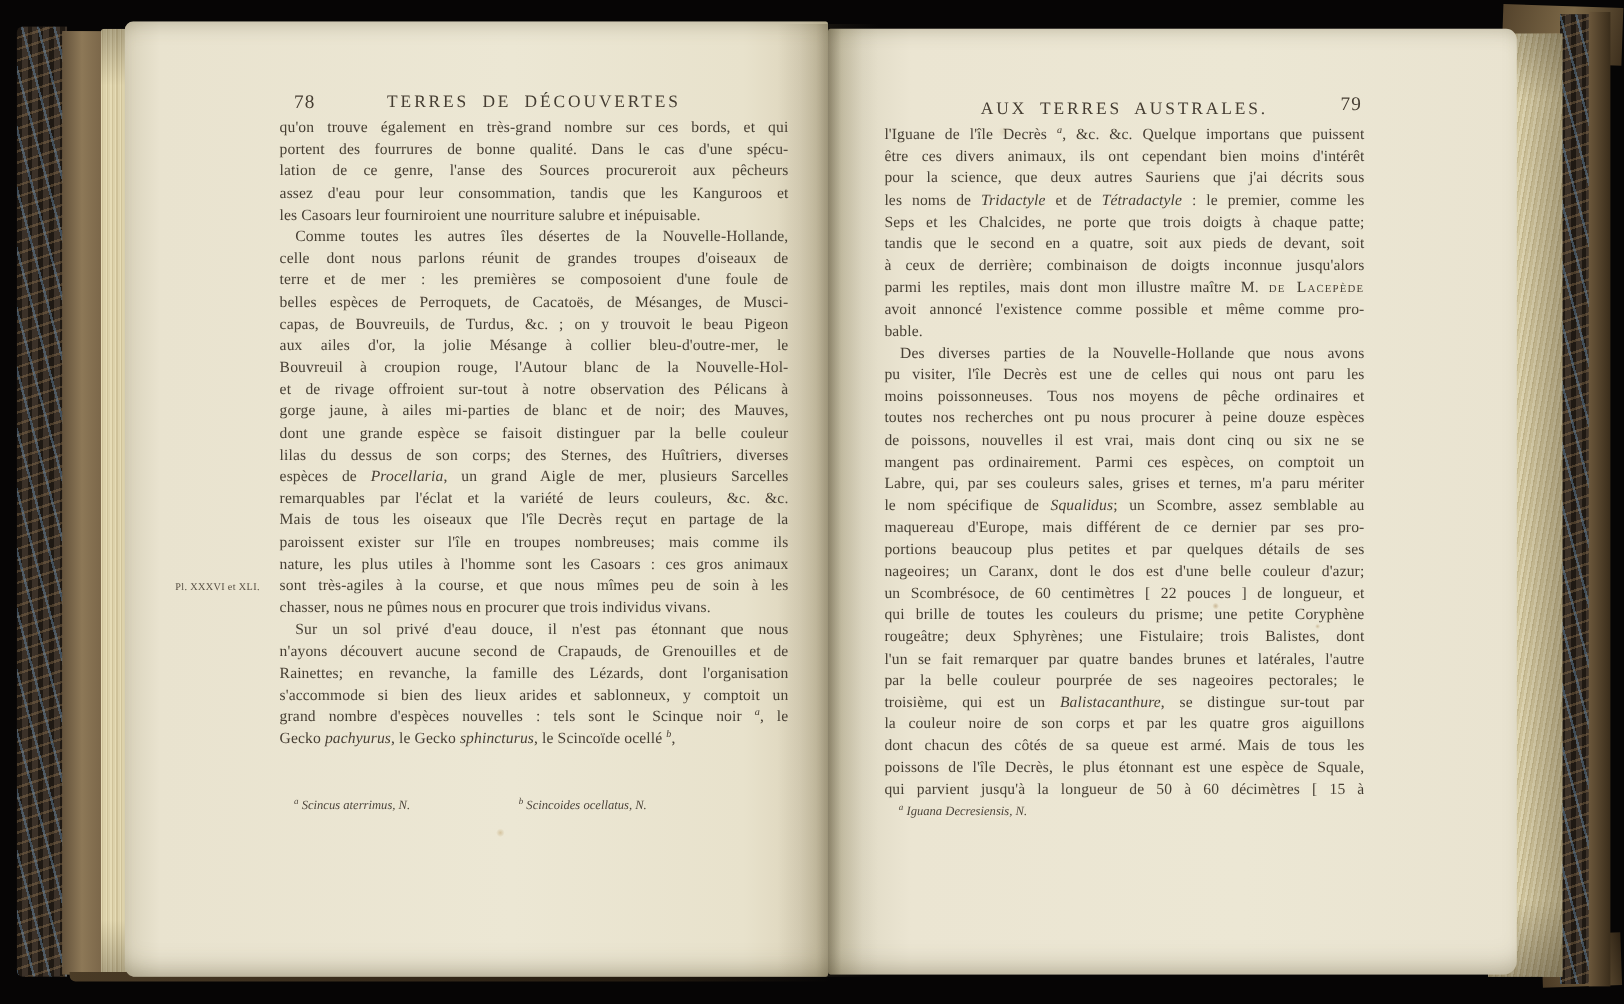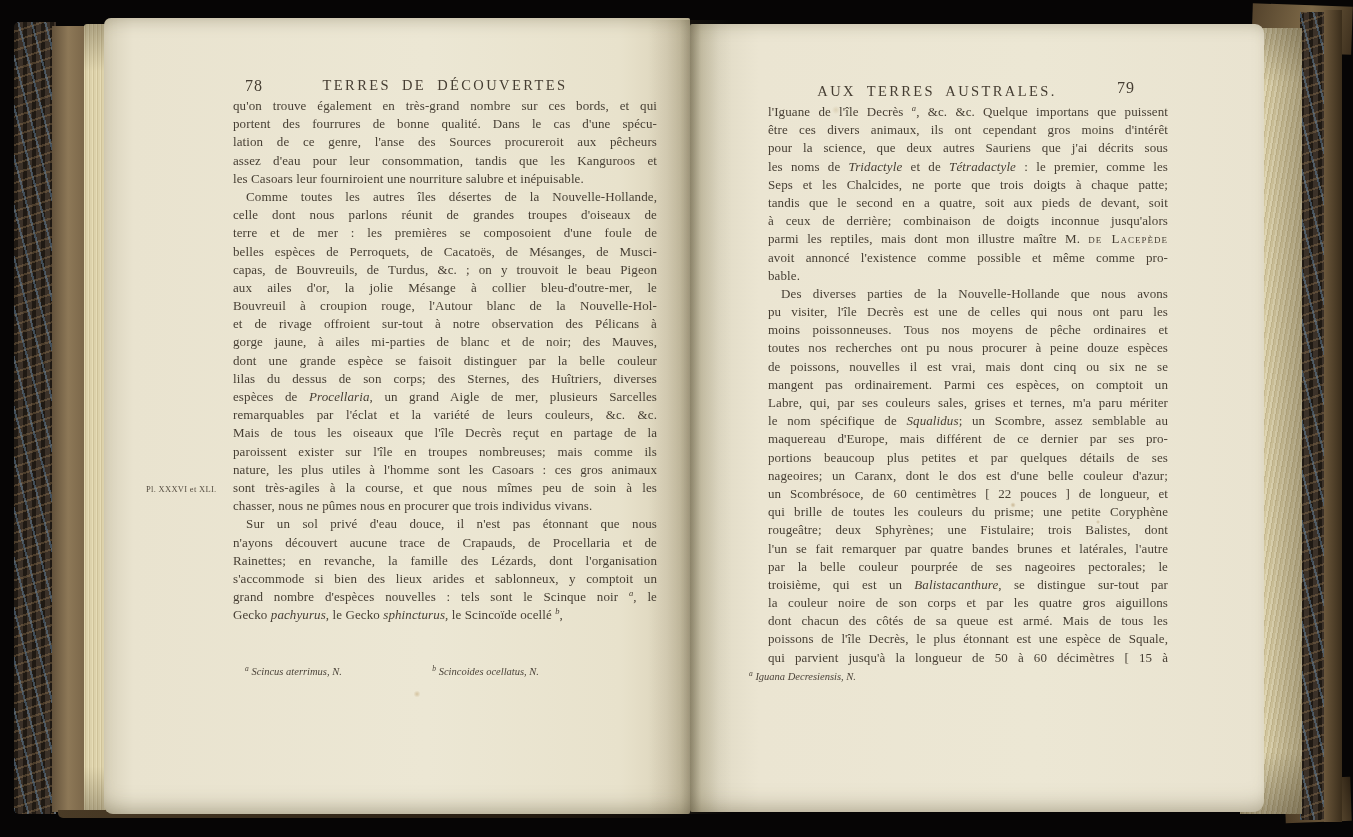--- a/index.html
+++ b/index.html
@@ -63,21 +63,21 @@
   .header{position:absolute;z-index:6;color:#453d32;}
   .lheader{left:233px;top:76px;width:424px;text-align:center;}
   .rheader{left:737px;top:82px;width:400px;text-align:center;}
   .rtitle{font-size:14.5px;letter-spacing:2.4px;word-spacing:5px;}
   .pnum{font-size:16px;letter-spacing:1px;}
   .lheader .pnum{position:absolute;left:12px;top:1px;}
   .rheader .pnum{position:absolute;right:2px;top:-3px;}
 
   .lines{position:absolute;z-index:6;color:#47402f;color:#463e33;font-size:13px;}
   .llines{left:233px;top:97px;width:424px;}
-  .rlines{left:768px;top:103px;width:400px;}
+  .rlines{left:737px;top:103px;width:400px;}
   .tline{height:18.2px;line-height:18.2px;text-align:justify;text-align-last:justify;overflow:visible;letter-spacing:.1px;}
   .tline.al-left{text-align-last:left;}
   .tline i{font-style:italic;}
   .tline sup{font-size:8.5px;font-style:italic;line-height:0;vertical-align:5px;}
   .sc{font-variant:small-caps;letter-spacing:1px;}
 
   .marginnote{position:absolute;z-index:6;left:146px;top:484px;width:84px;
     font-size:8.5px;color:#564e42;letter-spacing:.3px;}
 
   .footnotes{position:absolute;z-index:6;font-size:10.5px;font-style:italic;color:#4c443a;}
@@ -131,38 +131,38 @@
       <div class="tline"><span>dont une grande espèce se faisoit distinguer par la belle couleur</span></div>
       <div class="tline"><span>lilas du dessus de son corps; des Sternes, des Huîtriers, diverses</span></div>
       <div class="tline"><span>espèces de </span><i>Procellaria</i><span>, un grand Aigle de mer, plusieurs Sarcelles</span></div>
       <div class="tline"><span>remarquables par l'éclat et la variété de leurs couleurs, &amp;c. &amp;c.</span></div>
       <div class="tline"><span>Mais de tous les oiseaux que l'île Decrès reçut en partage de la</span></div>
       <div class="tline"><span>paroissent exister sur l'île en troupes nombreuses; mais comme ils</span></div>
       <div class="tline"><span>nature, les plus utiles à l'homme sont les Casoars : ces gros animaux</span></div>
       <div class="tline"><span>sont très-agiles à la course, et que nous mîmes peu de soin à les</span></div>
       <div class="tline al-left"><span>chasser, nous ne pûmes nous en procurer que trois individus vivans.</span></div>
       <div class="tline"><span> Sur un sol privé d'eau douce, il n'est pas étonnant que nous</span></div>
-      <div class="tline"><span>n'ayons découvert aucune trace de Crapauds, de Procellaria et de</span></div>
+      <div class="tline"><span>n'ayons découvert aucune second de Crapauds, de Grenouilles et de</span></div>
       <div class="tline"><span>Rainettes; en revanche, la famille des Lézards, dont l'organisation</span></div>
       <div class="tline"><span>s'accommode si bien des lieux arides et sablonneux, y comptoit un</span></div>
       <div class="tline"><span>grand nombre d'espèces nouvelles : tels sont le Scinque noir </span><sup>a</sup><span>, le</span></div>
       <div class="tline al-left"><span>Gecko </span><i>pachyurus</i><span>, le Gecko </span><i>sphincturus</i><span>, le Scincoïde ocellé </span><sup>b</sup><span>,</span></div>
     </div>
   <div class="footnotes lfoot">
     <span class="fn"><sup>a</sup> <span>Scincus aterrimus, N.</span></span>
     <span class="fn"><sup>b</sup> <span>Scincoides ocellatus, N.</span></span>
   </div>
 
   <div class="header rheader">
     <span class="rtitle">AUX TERRES AUSTRALES.</span>
     <span class="pnum">79</span>
   </div>
   <div class="lines rlines">
       <div class="tline"><span>l'Iguane de l'île Decrès </span><sup>a</sup><span>, &amp;c. &amp;c. Quelque importans que puissent</span></div>
-      <div class="tline"><span>être ces divers animaux, ils ont cependant gros moins d'intérêt</span></div>
+      <div class="tline"><span>être ces divers animaux, ils ont cependant bien moins d'intérêt</span></div>
       <div class="tline"><span>pour la science, que deux autres Sauriens que j'ai décrits sous</span></div>
       <div class="tline"><span>les noms de </span><i>Tridactyle</i><span> et de </span><i>Tétradactyle</i><span> : le premier, comme les</span></div>
       <div class="tline"><span>Seps et les Chalcides, ne porte que trois doigts à chaque patte;</span></div>
       <div class="tline"><span>tandis que le second en a quatre, soit aux pieds de devant, soit</span></div>
       <div class="tline"><span>à ceux de derrière; combinaison de doigts inconnue jusqu'alors</span></div>
       <div class="tline"><span>parmi les reptiles, mais dont mon illustre maître M. </span><span class="sc">de Lacepède</span></div>
       <div class="tline"><span>avoit annoncé l'existence comme possible et même comme pro-</span></div>
       <div class="tline al-left"><span>bable.</span></div>
       <div class="tline"><span> Des diverses parties de la Nouvelle-Hollande que nous avons</span></div>
       <div class="tline"><span>pu visiter, l'île Decrès est une de celles qui nous ont paru les</span></div>

